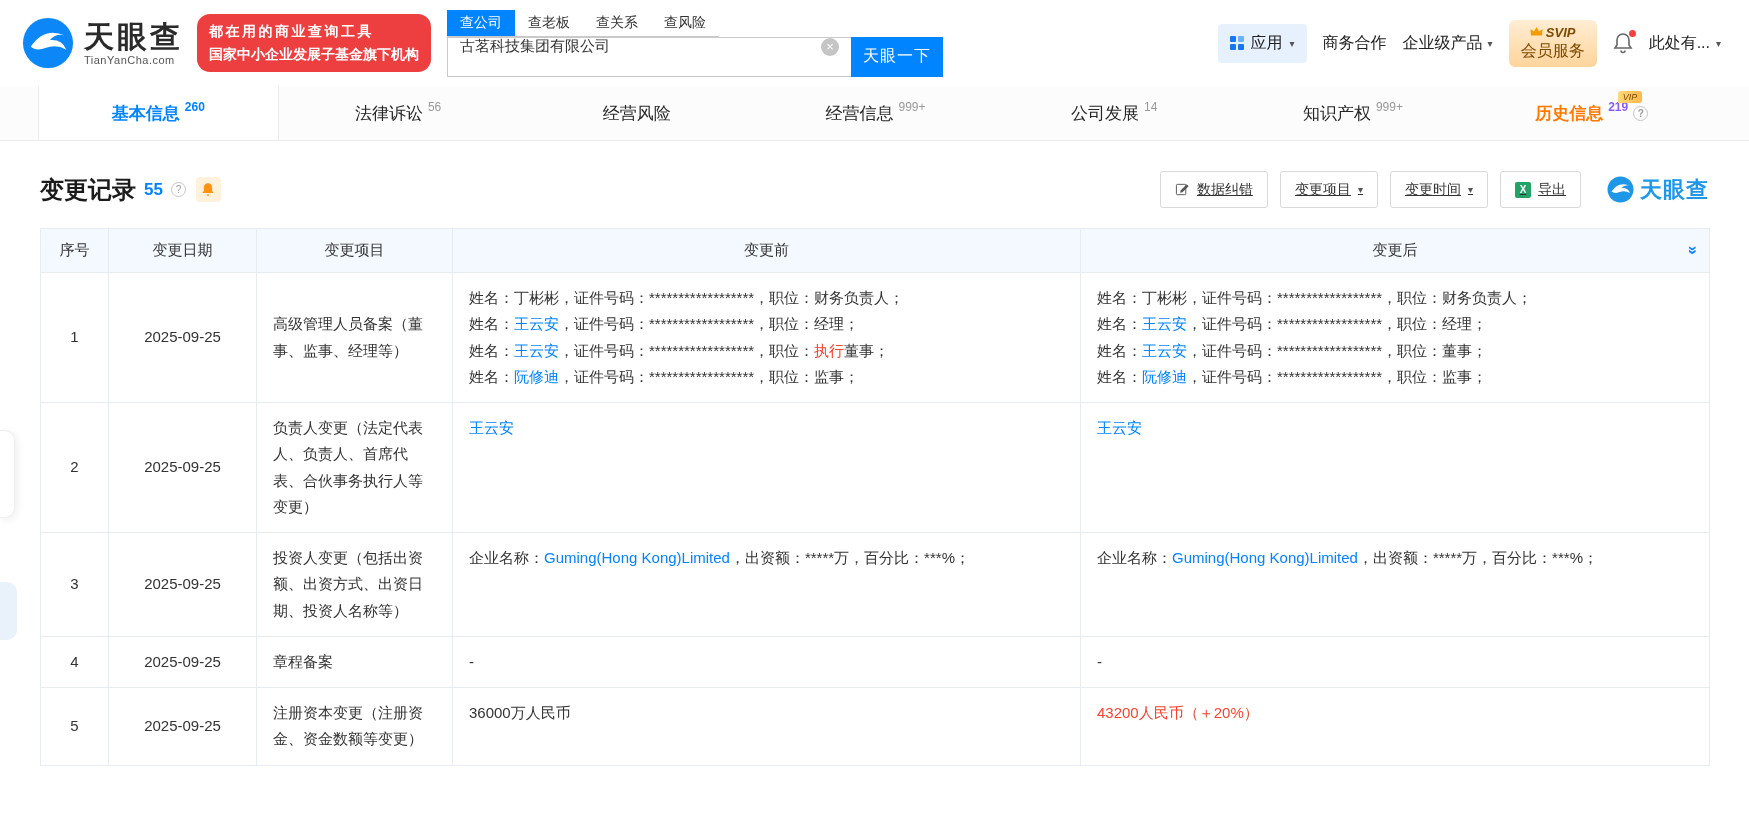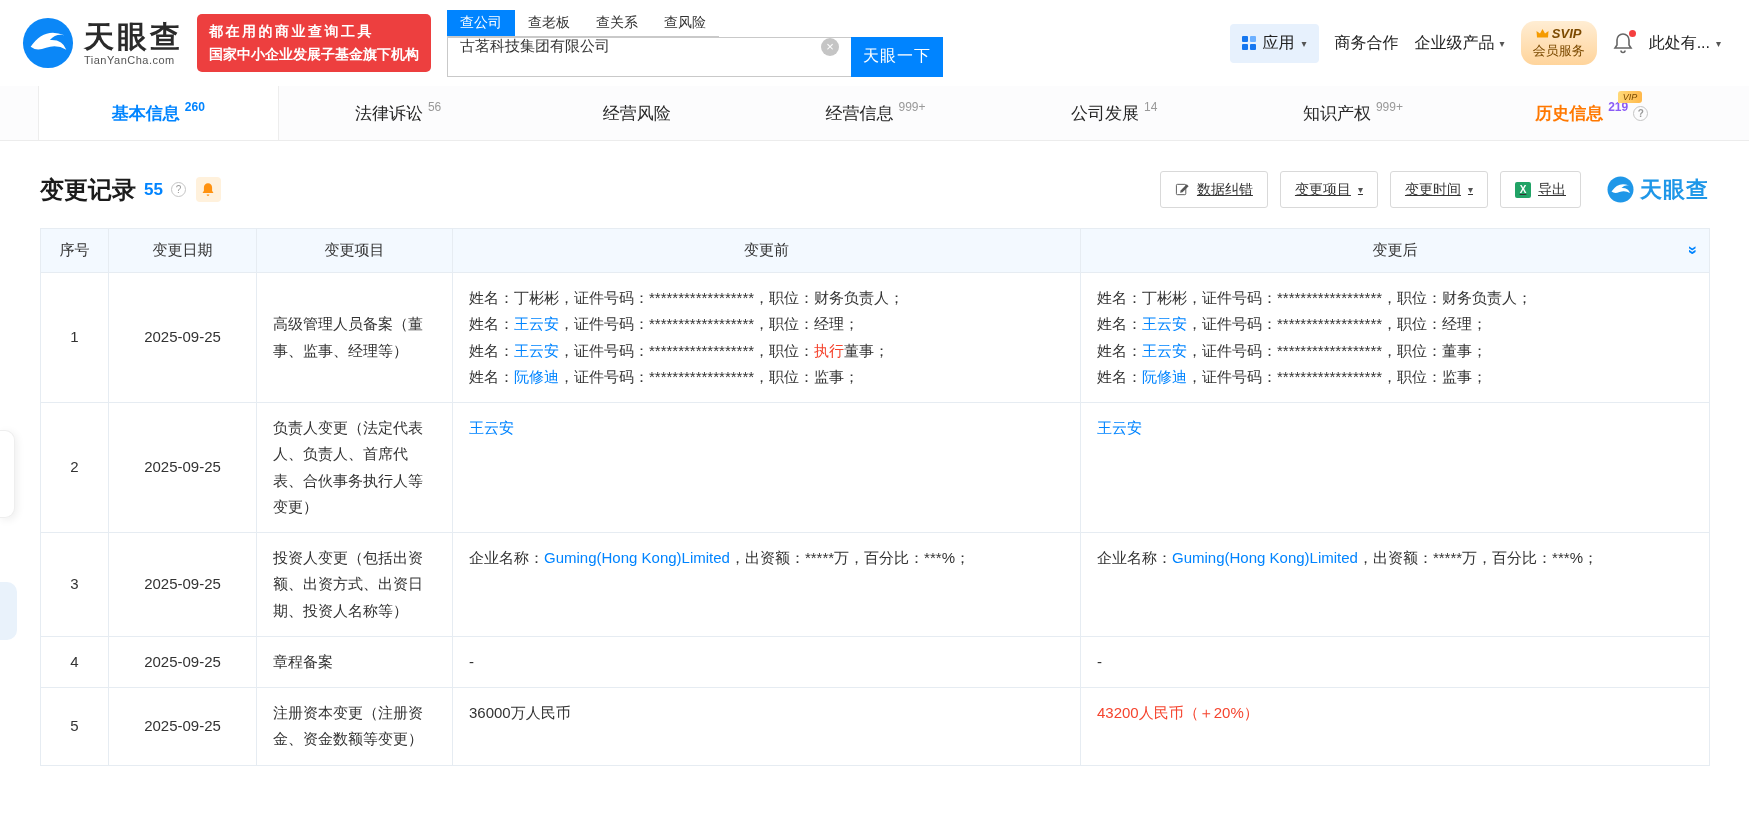--- a/index.html
+++ b/index.html
@@ -8,21 +8,21 @@
     background: #fff; color: #333;
     font-family: "Liberation Sans", "DejaVu Sans", sans-serif;
   }
   
   .top { display: flex; align-items: center; height: 86px; padding: 0 28px 0 22px; background: #fff; }
   .logo-wrap { display: flex; align-items: center; gap: 10px; flex: none; cursor: pointer; }
   .logo-text { display: flex; flex-direction: column; }
   .logo-cn { font-size: 30px; font-weight: bold; color: #2a2a2a; letter-spacing: 3px; line-height: 1.15; }
   .logo-en { font-size: 11px; color: #555; letter-spacing: .5px; }
   .slogan { margin-left: 14px; background: #ed3f3f; color: #fff; font-size: 14px; font-weight: bold;
-            padding: 6px 12px; border-radius: 5px; line-height: 1.65; flex: none; }
+            padding: 6px 12px; border-radius: 13px; line-height: 1.65; flex: none; }
   .slogan div:first-child { letter-spacing: 2.5px; }
   .search-block { margin-left: 16px; flex: none; }
   .search-tabs { display: flex; width: max-content; border-bottom: 1px solid #c9c9c9; }
   .search-tab { padding: 4px 13px; font-size: 14px; color: #333; cursor: pointer; }
   .search-tab.active { background: #0084ff; color: #fff; }
   .search-row { display: flex; }
   .search-input-wrap { position: relative; width: 404px; height: 40px; border: 1px solid #c9c9c9;
                        border-right: none; display: flex; align-items: flex-start; background: #fff; }
   .search-input { border: none; outline: none; flex: 1; font-size: 15px; color: #333;
                   padding: 0 36px 0 12px; font-family: inherit; background: transparent; }
@@ -31,25 +31,25 @@
   .search-btn { width: 92px; height: 40px; background: #0084ff; color: #fff; border: none;
                 font-size: 16px; letter-spacing: 1px; cursor: pointer; font-family: inherit; }
   .header-right { margin-left: auto; display: flex; align-items: center; gap: 16px; }
   .apps-pill { display: flex; align-items: center; gap: 7px; background: #e7f1fd; border-radius: 4px;
                padding: 9px 12px; cursor: pointer; font-size: 16px; color: #222; }
   .grid-icon { display: grid; grid-template-columns: 6px 6px; grid-gap: 2px; }
   .grid-icon i { width: 6px; height: 6px; background: #1677f0; border-radius: 1px; }
   .grid-icon i:nth-child(2) { background: #6db0ff; }
   .caret { font-size: 10px; color: #555; }
   .nav-link { font-size: 16px; color: #222; cursor: pointer; display: flex; align-items: center; gap: 5px; }
-  .svip { background: linear-gradient(180deg, #ffedd3, #ffd49b); border-radius: 14px; padding: 5px 12px;
+  .svip { background: linear-gradient(180deg, #ffedd3, #ffd49b); border-radius: 6px; padding: 5px 12px;
           cursor: pointer; color: #7c4a00; }
   .svip-top { display: flex; align-items: center; justify-content: center; gap: 3px;
               font-size: 13px; font-weight: bold; font-style: italic; }
-  .svip-bottom { font-size: 13px; margin-top: 1px; }
+  .svip-bottom { font-size: 16px; margin-top: 1px; }
   .bell-wrap { position: relative; cursor: pointer; display: flex; }
   .dot { position: absolute; top: -2px; right: -3px; width: 7px; height: 7px; border-radius: 50%; background: #f53f3f; }
   .user { font-size: 16px; color: #222; display: flex; align-items: center; gap: 6px; cursor: pointer; }
   
   .page-tabs { display: flex; height: 55px; background: #fcfcfd; border-bottom: 1px solid #ececec; padding: 0 38px; }
   .page-tab { flex: 1; display: flex; align-items: center; justify-content: center; font-size: 17px;
               color: #262626; cursor: pointer; position: relative; }
   .page-tab.active { background: #fff; border-left: 1px solid #ededed; border-right: 1px solid #ededed;
                      color: #0084ff; font-weight: bold; }
   .tab-count { font-size: 12px; color: #999; margin-left: 5px; position: relative; top: -6px; }

